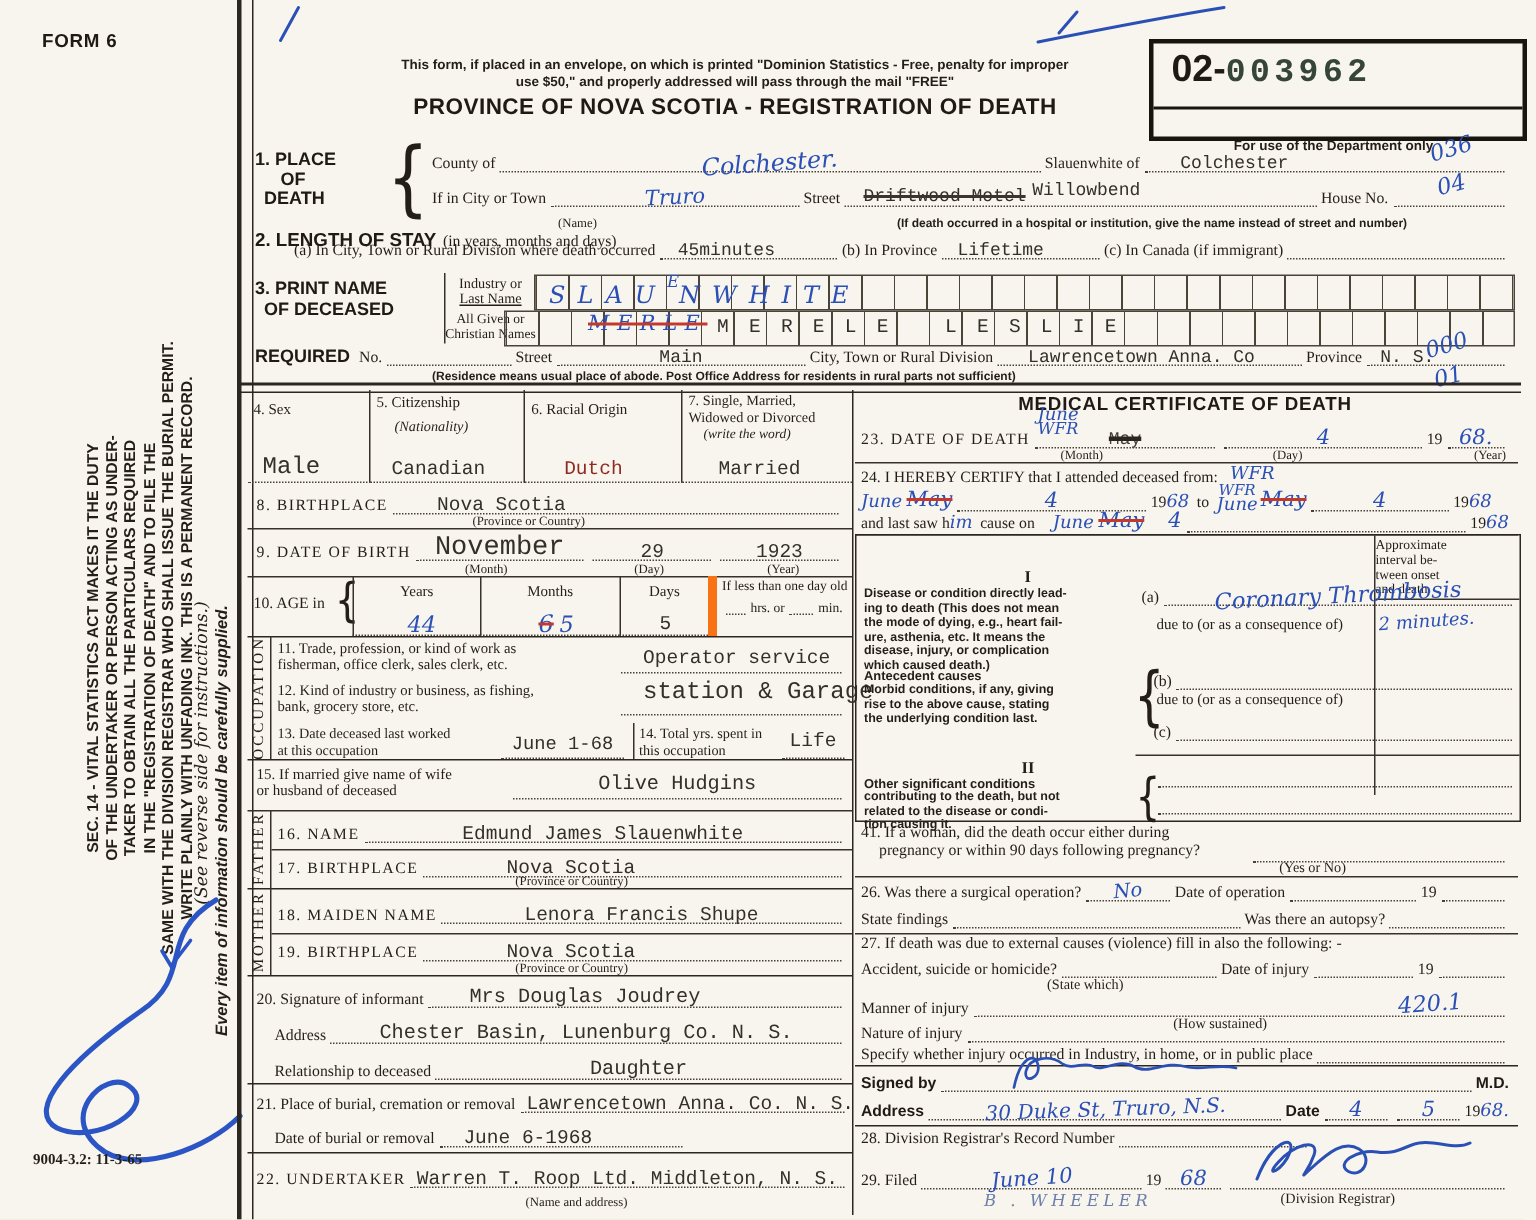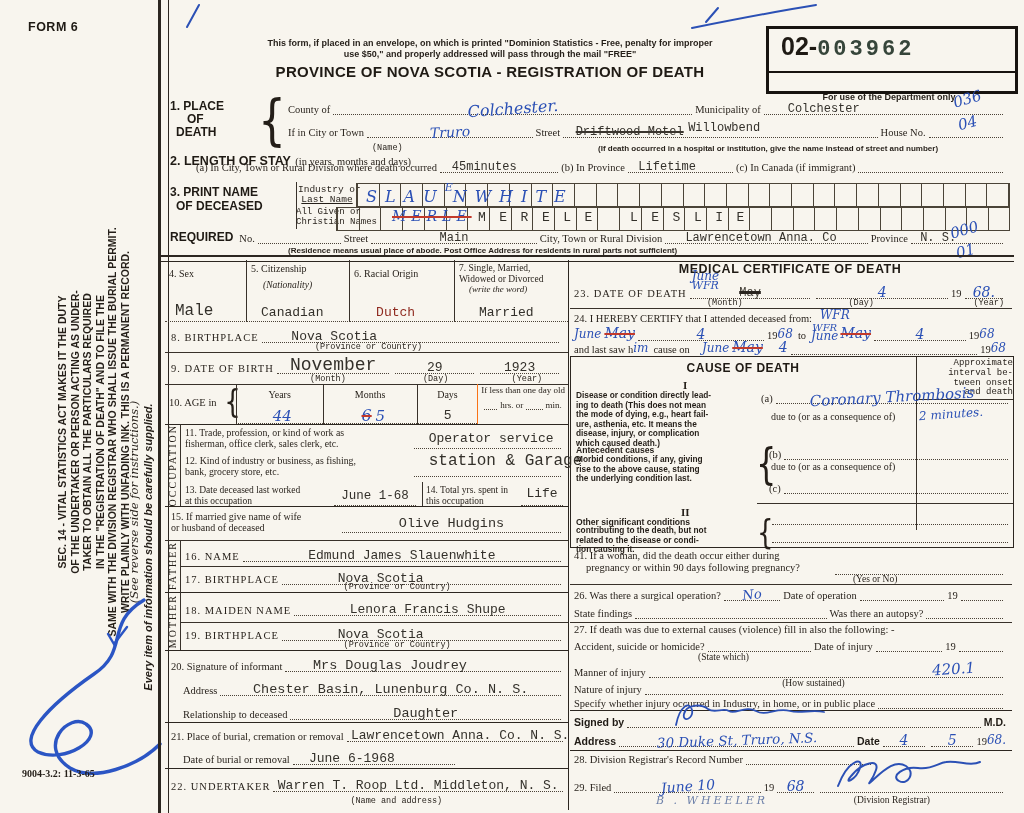--- a/index.html
+++ b/index.html
@@ -7,21 +7,21 @@
   b,i,s,u{font:inherit;text-decoration:none;font-style:inherit;font-weight:inherit}
   .paper{position:relative;width:1024px;height:813px;background:#f8f5ee;overflow:hidden;
          font-family:"Liberation Sans",sans-serif;color:#241e18}
   .abs{position:absolute}
   .r{display:flex;align-items:flex-end}
   .sl{font-family:"Liberation Serif",serif;font-size:10.5px;color:#241e18;white-space:nowrap}
   .sp{letter-spacing:1px}
   .it{font-style:italic}
   .bl{font-weight:bold;color:#1f1a14;white-space:nowrap}
   .note{font-weight:bold;font-size:8px;color:#241e18;white-space:nowrap}
-  .sub{font-family:Liberation Mono, monospace;font-size:8.5px;color:#241e18;white-space:nowrap}
+  .sub{font-family:Liberation Serif, serif;font-size:8.5px;color:#241e18;white-space:nowrap}
   .typed{font-family:"Liberation Mono",monospace;font-size:12px;color:#33302a;white-space:nowrap}
   .hand{font-family:"DejaVu Serif",serif;font-style:italic;color:#2b50b5;font-size:14px;white-space:nowrap}
   .h12{font-size:12px}.h16{font-size:16px}
   .sred{text-decoration:line-through;text-decoration-color:#c23a2c;text-decoration-thickness:2px}
   .xstruck{text-decoration:line-through;text-decoration-color:#3a352e;text-decoration-thickness:2px}
   .d{align-self:flex-end;height:3px;border-bottom:1px dotted #4b4237;flex:1;margin:0 3px;position:relative;min-width:12px}
   .v{position:absolute;bottom:-2px;left:50%;transform:translateX(-50%);white-space:nowrap}
   .vl{left:10%;transform:none}
   .cells{border:1px solid #4b4438;background-image:repeating-linear-gradient(90deg,#4b4438 0,#4b4438 1px,transparent 1px,transparent 21.7px)}
   .side{width:15px;border-right:1px solid #38312a;display:flex;align-items:center;justify-content:center}
@@ -87,21 +87,21 @@
     <span style="display:block;margin-left:17px">OF</span>
     <span style="display:block;margin-left:6px">DEATH</span>
   </div>
   <div class="abs brace" style="left:258px;top:94px;font-size:44px;transform:scaleY(1.25)">{</div>
 
   <div class="abs r" style="left:288px;top:104px;width:718px">
     <span class="sl">County of</span>
     <span class="d" style="flex:1.5">
         <b class="v hand h16" style="transform:translateX(-50%) rotate(-4deg);bottom:-4px">Colchester.</b>
       </span>
-    <span class="sl">Municipality of</span>
+    <span class="sl">Slauenwhite of</span>
     <span class="d" style="flex:1">
         <b class="v vl typed">Colchester</b>
       </span>
   </div>
   <div class="abs hand" style="left:953px;top:90px;font-size:15px;transform:rotate(-16deg)">036</div>
 
   <div class="abs r" style="left:288px;top:127px;width:718px">
     <span class="sl">If in City or Town</span>
     <span class="d" style="flex:1">
         <b class="v hand" style="bottom:-3px;transform:translateX(-50%) rotate(-3deg)">Truro</b>
@@ -241,21 +241,21 @@
     </div>
     <div style="width:100px;border-left:1px solid #38312a;position:relative;text-align:center;border-bottom:1px dotted #4b4237">
       <span class="sl" style="font-size:10px">Months</span>
       <b class="hand sred" style="position:absolute;bottom:-2px;left:38px;font-size:16px">6</b>
       <b class="hand" style="position:absolute;bottom:-2px;left:52px;font-size:15px">5</b>
     </div>
     <div style="width:64px;border-left:1px solid #38312a;position:relative;text-align:center;border-bottom:1px dotted #4b4237">
       <span class="sl" style="font-size:10px">Days</span>
       <b class="typed" style="position:absolute;bottom:0;left:26px;font-size:13px">5</b>
     </div>
-    <div style="flex:1;border-left:1px solid #f97316;padding:2px 3px">
+    <div style="flex:1;border-left:6px solid #f97316;padding:2px 3px">
       <span class="sl" style="font-size:9px;display:block;line-height:9.5px">If less than one day old</span>
       <span class="r" style="margin-top:4px">
         <i class="d" style="flex:.4"></i>
         <i class="sl" style="font-size:9px">hrs. or</i>
         <i class="d" style="flex:.5"></i>
         <i class="sl" style="font-size:9px">min.</i>
       </span>
     </div>
   </div>
 
@@ -461,28 +461,27 @@
       <span class="hand h12" style="margin-left:12px">June</span>
       <span class="hand sred" style="margin-left:3px">May</span>
       <span class="hand" style="margin-left:16px">4</span>
       <span class="d" style="flex:1"></span>
       <span class="sl">19</span>
         <span class="hand h12">68</span>
     </div>
   </div>
 
   <div class="abs" style="left:570px;top:356px;width:442px;height:190px;border:1.5px solid #2c2620">
-    <div class="abs" style="right:0;top:0;bottom:17px;width:96px;border-left:1px solid #38312a;padding-top:2px;text-align:right">
+    <div class="abs" style="right:0;top:0;bottom:17px;width:96px;border-left:1px solid #38312a;padding-top:2px;text-align:left">
       <span class="sub" style="display:block;font-size:9px;line-height:9.8px">Approximate</span>
       <span class="sub" style="display:block;font-size:9px;line-height:9.8px">interval be-</span>
       <span class="sub" style="display:block;font-size:9px;line-height:9.8px">tween onset</span>
       <span class="sub" style="display:block;font-size:9px;line-height:9.8px;border-bottom:1px solid #38312a;padding-bottom:1px">and death</span>
       <b class="hand" style="position:absolute;left:2px;top:50px;font-size:12px;transform:rotate(-4deg)">2 minutes.</b>
     </div>
-    <div class="abs bl" style="left:0;width:344px;top:4px;text-align:center;font-size:12px;letter-spacing:.5px">CAUSE OF DEATH</div>
     <div class="abs sl" style="left:112px;top:22px;font-weight:bold;font-size:11px">I</div>
     <div class="abs" style="left:5px;top:34px;width:182px">
       <span class="note" style="display:block;font-size:8.3px;line-height:9.6px">Disease or condition directly lead-</span>
       <span class="note" style="display:block;font-size:8.3px;line-height:9.6px">ing to death (This does not mean</span>
       <span class="note" style="display:block;font-size:8.3px;line-height:9.6px">the mode of dying, e.g., heart fail-</span>
       <span class="note" style="display:block;font-size:8.3px;line-height:9.6px">ure, asthenia, etc. It means the</span>
       <span class="note" style="display:block;font-size:8.3px;line-height:9.6px">disease, injury, or complication</span>
       <span class="note" style="display:block;font-size:8.3px;line-height:9.6px">which caused death.)</span>
     </div>
     <div class="r" style="position:absolute;left:190px;top:36px;width:250px">

